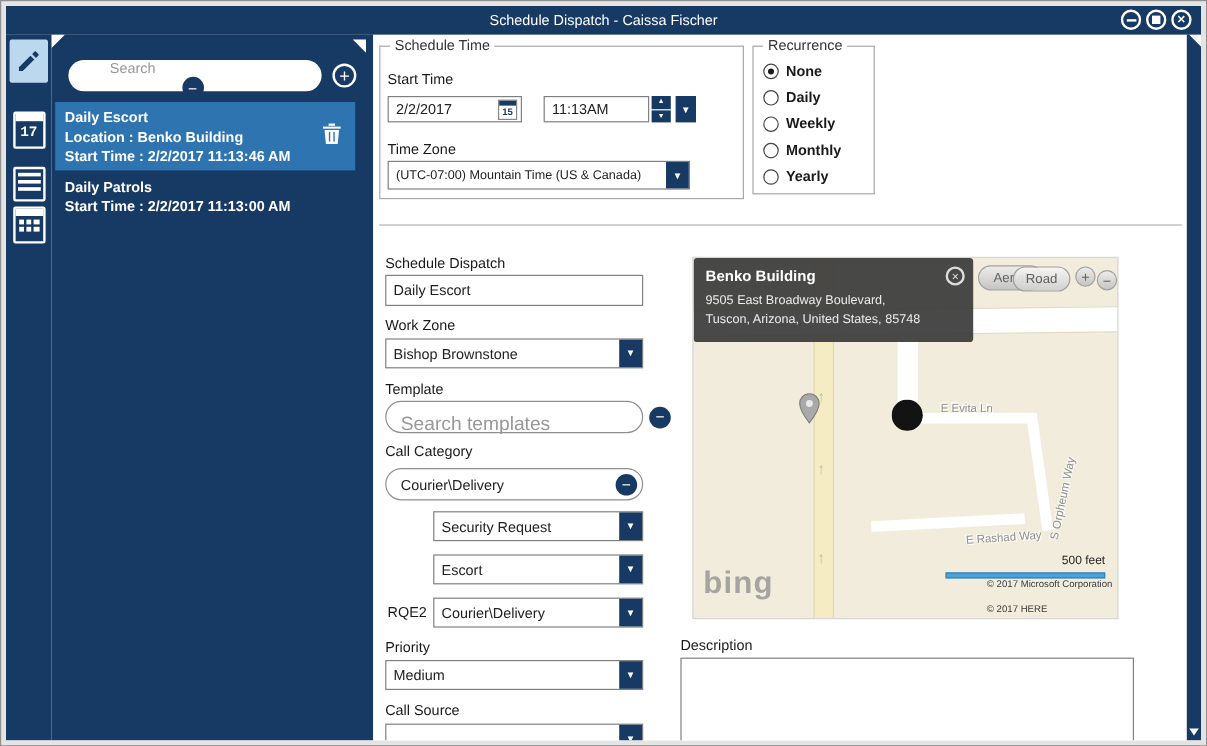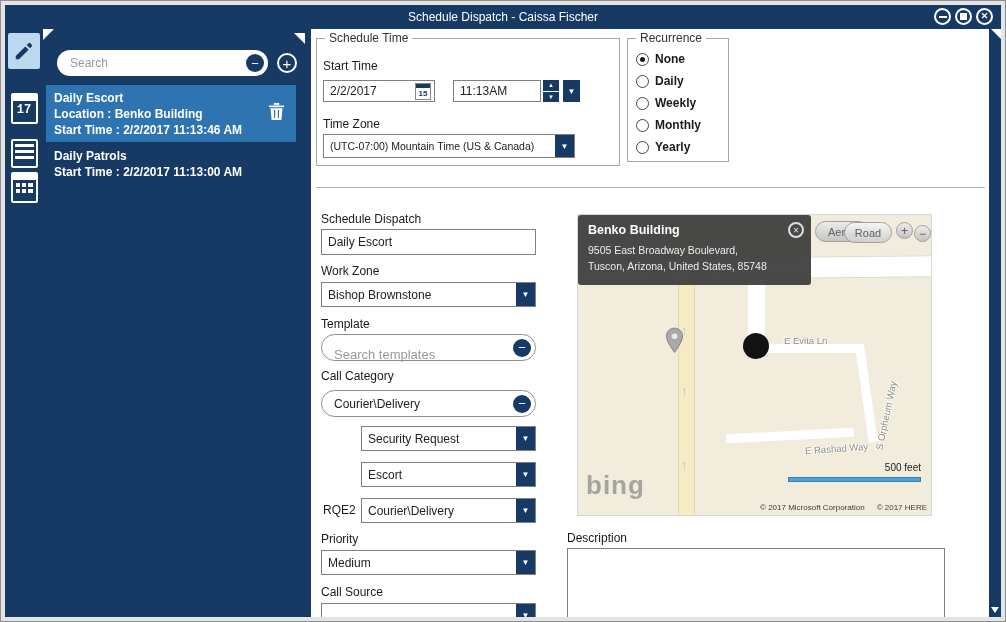--- a/index.html
+++ b/index.html
@@ -24,42 +24,42 @@
   .cal .head { height:6px; background:#fff; }
   .cal .num { color:#fff; font-weight:bold; font-size:12px; text-align:center; line-height:18px; }
   .cal .bar { height:3px; background:#fff; margin:3px 2px; }
   .cal .grid { display:grid; grid-template-columns:repeat(3,1fr); gap:2px; padding:3px; }
   .cal .grid span { height:4px; background:#fff; }
 
   
   .sidebar { position:absolute; left:38px; top:24px; width:268px; bottom:0; background:#173A64; }
   .tri-tl { position:absolute; left:0; top:0; width:0; height:0; border-top:11px solid #fff; border-right:11px solid transparent; }
   .tri-tr { position:absolute; width:0; height:0; border-top:11px solid #fff; border-left:11px solid transparent; }
-  .search-pill { position:absolute; left:14px; top:21px; width:211px; height:26px; background:#fff; border-radius:13px; display:flex; align-items:center; }
+  .search-pill { position:absolute; left:14px; top:21px; width:211px; height:26px; background:#fff; border-radius:13px; display:flex; align-items:center;flex-direction:column; }
   .search-input { flex:1; border:none; outline:none; background:transparent; font-size:12px; padding-left:13px; color:#333; font-family:"Liberation Sans",sans-serif; }
   .search-input::placeholder { color:#999; }
   .navy-circle { width:18px; height:18px; border-radius:50%; background:#173A64; color:#fff; display:flex; align-items:center; justify-content:center; font-size:13px; line-height:1; flex:0 0 auto; }
   .pill-minus { margin-right:4px; }
   .plus-btn { position:absolute; left:234px; top:24px; width:20px; height:20px; border:2px solid #fff; border-radius:50%; color:#fff; font-size:15px; display:flex; align-items:center; justify-content:center; line-height:1; }
   .list-item { position:absolute; left:3px; width:250px; height:57px; color:#fff; font-weight:bold; font-size:12px; line-height:16px; padding:5px 8px; }
   .list-item.selected { background:#2E74B0; }
   .trash { position:absolute; right:12px; top:17px; }
 
   
   .main { position:absolute; left:306px; top:24px; right:12px; bottom:0; background:#fff; overflow:hidden; }
   .groupbox { position:absolute; border:1px solid #a8a8a8; }
   .legend { position:absolute; top:-8px; left:8px; background:#fff; padding:0 4px; font-size:12px; color:#333; white-space:nowrap; }
   .flabel { position:absolute; font-size:12px; color:#1a1a1a; white-space:nowrap; }
   .textbox { position:absolute; border:1px solid #808080; background:#fff; font-size:12px; color:#222; padding-left:6px; font-family:"Liberation Sans",sans-serif; outline:none; }
   .dropdown { position:absolute; height:25px; border:1px solid #808080; background:#fff; display:flex; align-items:center; }
   .dd-text { flex:1; font-size:12px; color:#222; padding-left:6px; white-space:nowrap; overflow:hidden; }
   .dd-text.small { font-size:10.5px; }
   .dd-arrow { width:19px; align-self:stretch; background:#173A64; color:#fff; font-size:8px; display:flex; align-items:center; justify-content:center; }
   .pill { position:absolute; height:27px; border:1px solid #8f8f8f; border-radius:14px; background:#fff; display:flex; align-items:center; }
-  .pill input { flex:1; border:none; outline:none; font-size:13px; padding-left:12px; color:#333; background:transparent; font-family:"Liberation Sans",sans-serif;margin-top:13px; }
+  .pill input { flex:1; border:none; outline:none; font-size:16px; padding-left:12px; color:#333; background:transparent; font-family:"Liberation Sans",sans-serif;margin-top:13px; }
   .pill input::placeholder { color:#999; }
   .pill .value { flex:1; font-size:12px; color:#222; padding-left:12px; }
   .divider { position:absolute; left:5px; right:4px; top:158px; border-top:1px solid #b3b3b3; }
   .spin-col { position:absolute; width:16px; height:22px; display:flex; flex-direction:column; gap:1px; }
   .spin-btn { flex:1; background:#173A64; color:#fff; font-size:6px; display:flex; align-items:center; justify-content:center; }
   .dd-btn-sq { position:absolute; width:17px; height:22px; background:#173A64; color:#fff; font-size:8px; display:flex; align-items:center; justify-content:center; }
   .calmini { position:absolute; right:3px; top:2px; width:16px; height:17px; border:1px solid #888; background:#fff; }
   .calmini .h { height:4px; background:#173A64; }
   .calmini .d { font-size:8px; font-weight:bold; color:#173A64; text-align:center; line-height:11px; }
   .radio-row { position:absolute; left:8px; display:flex; align-items:center; gap:6px; height:16px;font-weight:bold; }
@@ -79,21 +79,21 @@
   .pin { position:absolute; left:87px; top:112px; }
   .view-pill { position:absolute; height:21px; border:1px solid #9a9a9a; border-radius:11px; background:linear-gradient(#ececec,#c2c2c2); color:#555; font-size:11px; display:flex; align-items:center; justify-content:center; opacity:0.92; }
   .zoom-btn { position:absolute; width:17px; height:17px; border:1px solid #9a9a9a; border-radius:50%; background:linear-gradient(#ececec,#c2c2c2); color:#555; font-size:12px; display:flex; align-items:center; justify-content:center; line-height:1; opacity:0.92; }
   .callout { position:absolute; left:0; top:0; width:233px; height:70px; background:rgba(58,58,58,0.92); border-radius:3px; color:#fff; padding:8px 10px; z-index:6; }
   .callout .ct { font-size:12.5px; font-weight:bold; }
   .callout .ca { font-size:10.5px; color:#ececec; line-height:1.55; margin-top:5px; }
   .callout-close { position:absolute; right:7px; top:7px; width:16px; height:16px; border:2px solid #ddd; border-radius:50%; color:#ddd; font-size:8px; display:flex; align-items:center; justify-content:center; }
   .bing { position:absolute; left:8px; top:255px; font-size:26px; font-weight:bold; color:#919191; opacity:0.78; letter-spacing:1px; }
   .scale-text { position:absolute; right:10px; top:247px; font-size:10px; color:#222; }
   .scale-bar { position:absolute; right:10px; top:262px; width:133px; height:5px; background:#4DA3D9; border:1px solid #3b7fae; }
-  .map-copy { position:absolute; right:4px; bottom:3px; font-size:8px; color:#3c3c3c; display:flex; gap:12px; }
+  .map-copy { position:absolute; right:4px; bottom:3px; font-size:8px; color:#3c3c3c; display:flex; gap:12px;flex-direction:column; }
 
   .desc-area { position:absolute; left:256px; top:519px; width:378px; height:85px; border:1px solid #808080; resize:none; outline:none; font-family:"Liberation Sans",sans-serif; font-size:12px; padding:4px; }
 
   
   .scrollbar { position:absolute; right:0; top:24px; bottom:0; width:12px; background:#173A64; }
   .scroll-tri-down { position:absolute; left:2px; bottom:4px; width:0; height:0; border-left:4px solid transparent; border-right:4px solid transparent; border-top:6px solid #fff; }
   .scroll-tri-top { position:absolute; right:0; top:0; width:0; height:0; border-top:10px solid #fff; border-left:10px solid transparent; }
 </style>
 </head>
 <body>

